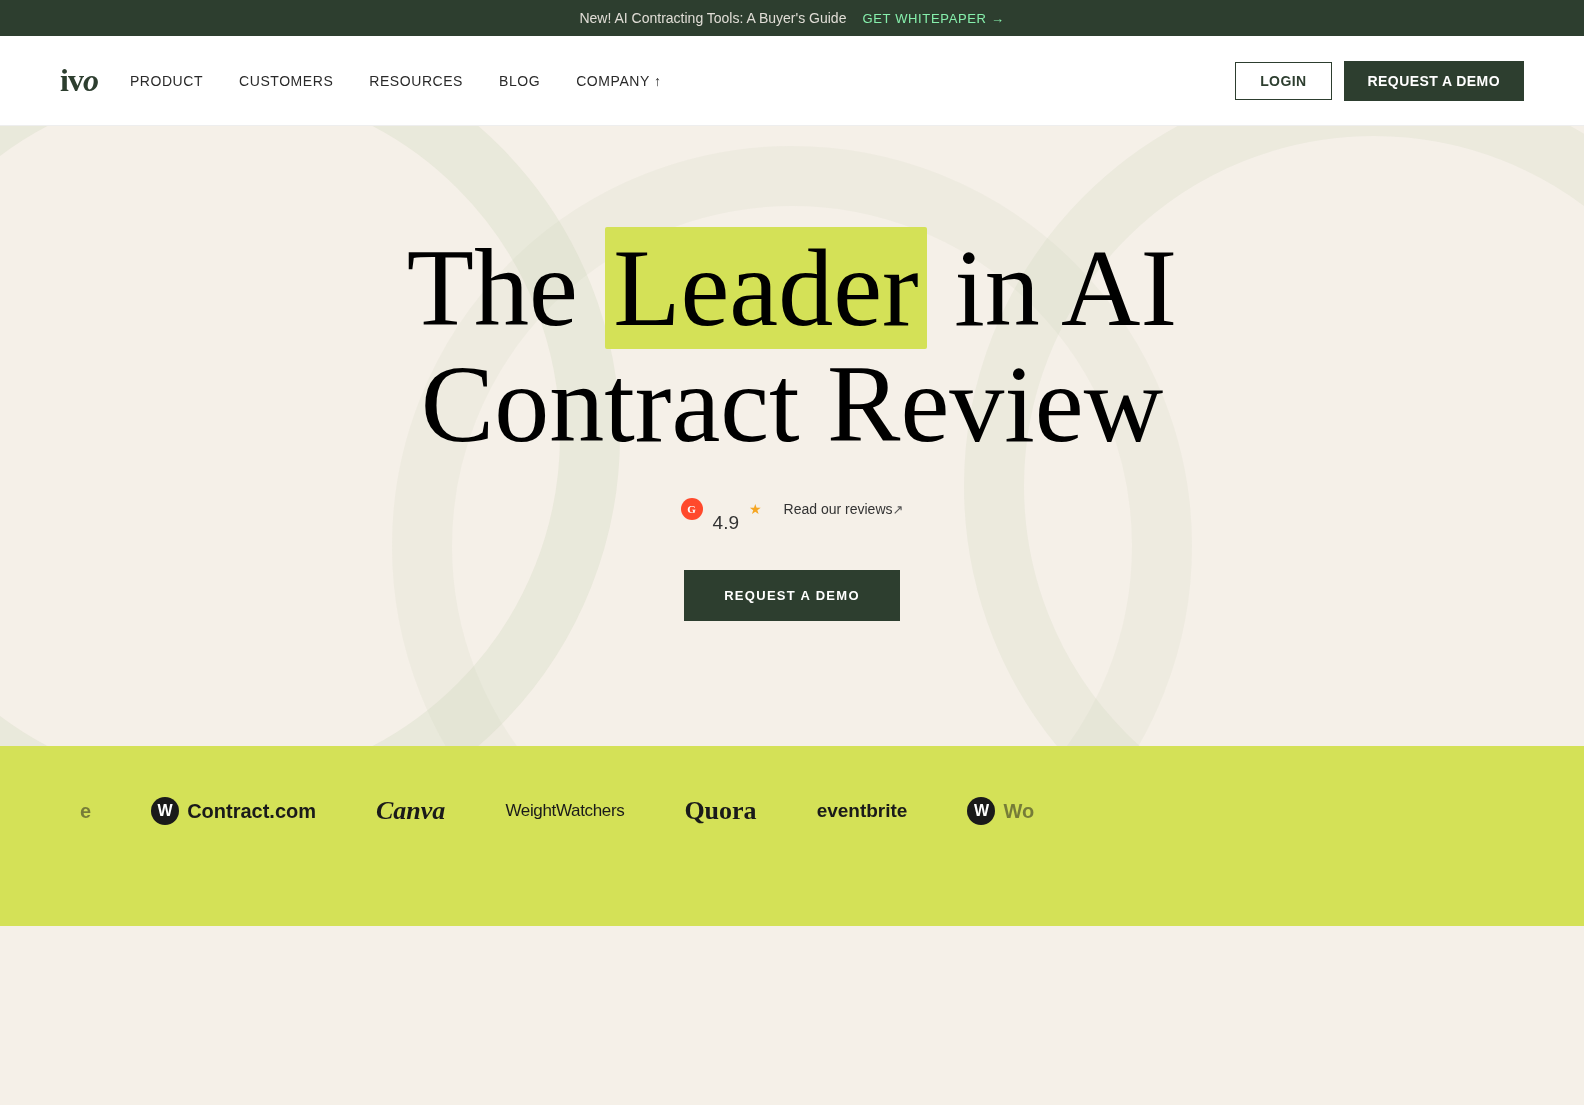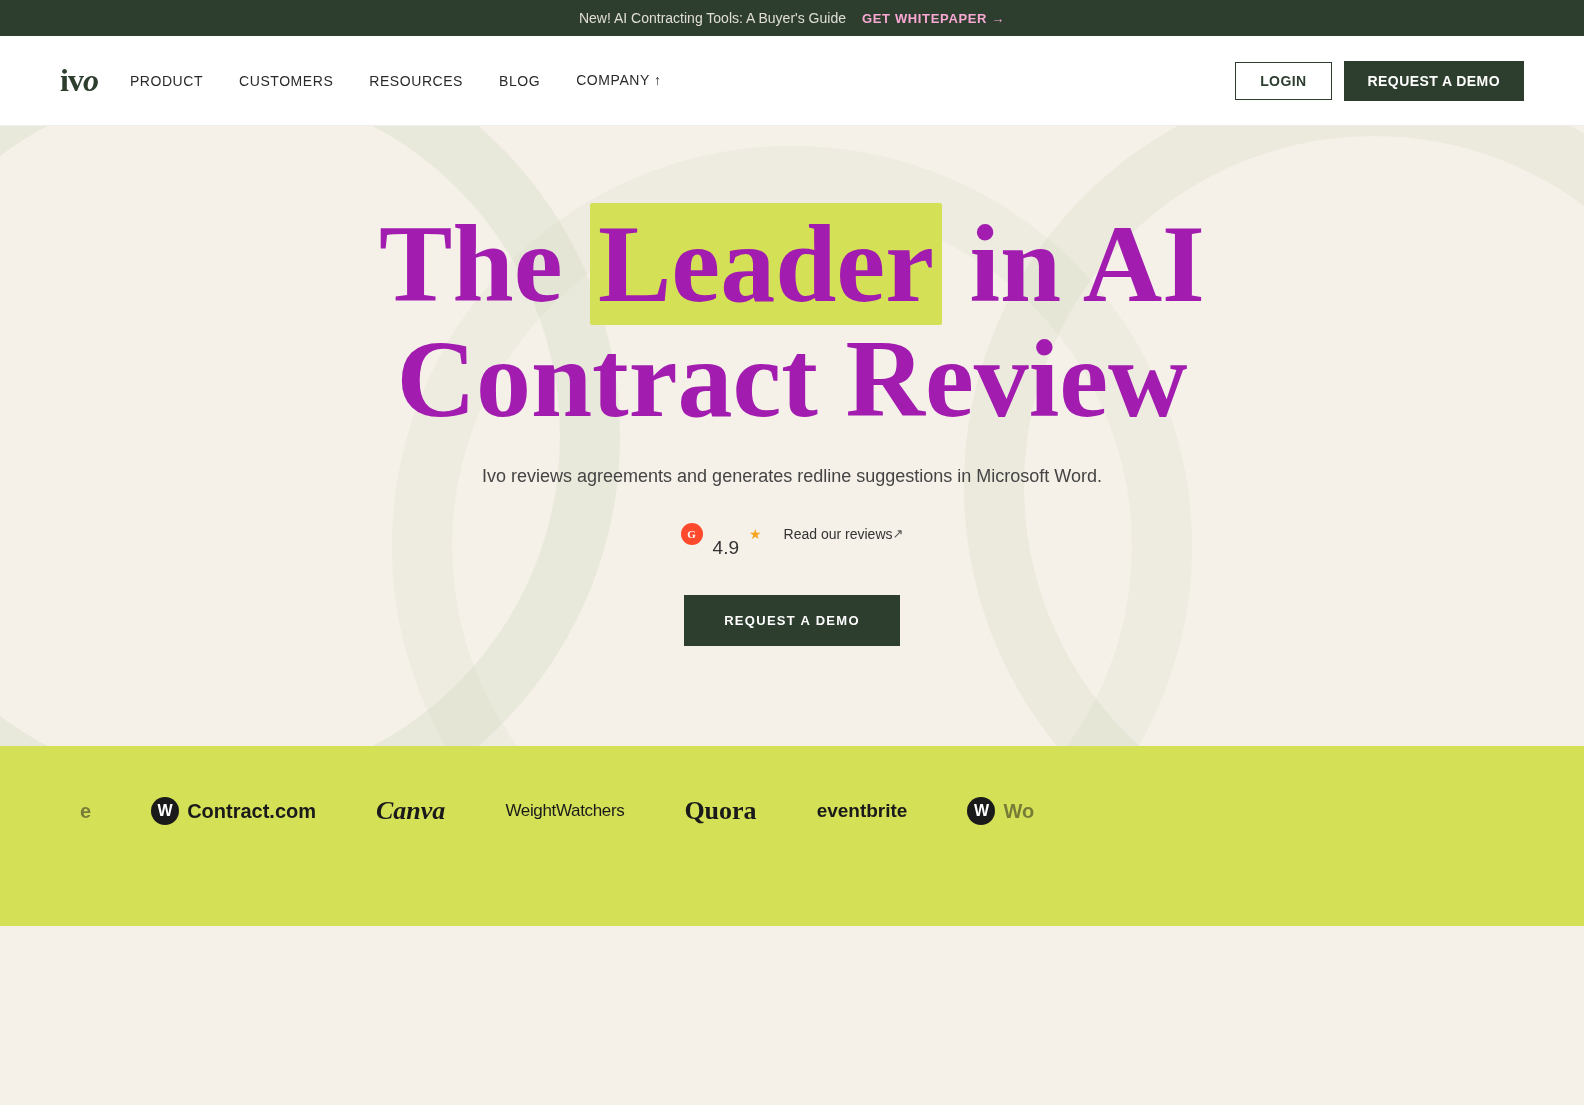--- a/index.html
+++ b/index.html
@@ -18,22 +18,22 @@
       text-align: center;
       padding: 10px 20px;
       font-size: 14px;
       display: flex;
       align-items: center;
       justify-content: center;
       gap: 16px;
     }
     .top-banner-text { color: #e0ddd6; }
     .top-banner-link {
-      color: #f9a8d4;
-      font-weight: 700;
+      color: #86efac;
+      font-weight: 400;
       text-decoration: none;
       letter-spacing: 0.05em;
       font-size: 13px;
     }
 
     
     .navbar {
       background: #fff;
       display: flex;
       align-items: center;
@@ -47,21 +47,21 @@
       font-size: 32px;
       font-weight: 700;
       color: #1a1a1a;
       margin-right: 32px;
       font-family: Georgia, serif;
       letter-spacing: -1px;
     }
     .logo span { color: #2d3e2f; }
     .nav-links {
       display: flex;
-      align-items: flex-start;
+      align-items: center;
       gap: 36px;
       flex: 1;
       list-style: none;
     }
     .nav-links a {
       text-decoration: none;
       color: #2a2a2a;
       font-size: 14px;
       font-weight: 500;
       letter-spacing: 0.04em;
@@ -141,22 +141,22 @@
       transform: translateX(-50%);
       width: 800px;
       height: 800px;
       border-radius: 50%;
       border: 60px solid rgba(200, 210, 180, 0.15);
       pointer-events: none;
     }
 
     .hero-title {
       font-size: 110px;
-      font-weight: 700;
-      color: #a21caf;
+      font-weight: 400;
+      color: #000000;
       text-align: center;
       line-height: 1.05;
       font-family: Georgia, 'Times New Roman', serif;
       position: relative;
       z-index: 2;
       max-width: 1000px;
     }
     .hero-title .highlight {
       background: #d4e157;
       padding: 0 8px;
@@ -320,21 +320,20 @@
   </div>
 </nav>
 
 <section class="hero">
   <div class="hero-bg-circle-bottom"></div>
 
   <h1 class="hero-title">
     <span>The </span><span class="highlight">Leader</span><span> in AI Contract Review</span>
   </h1>
 
-  <p class="hero-subtitle">Ivo reviews agreements and generates redline suggestions in Microsoft Word.</p>
 
   <div class="hero-rating">
     <div class="g2-icon">G</div>
     <span class="rating-score">4.9</span>
     <span class="star-icon">★</span>
     <a href="#" class="rating-link">
       <span>Read our reviews</span>
       <span class="external-arrow">↗</span>
     </a>
   </div>

